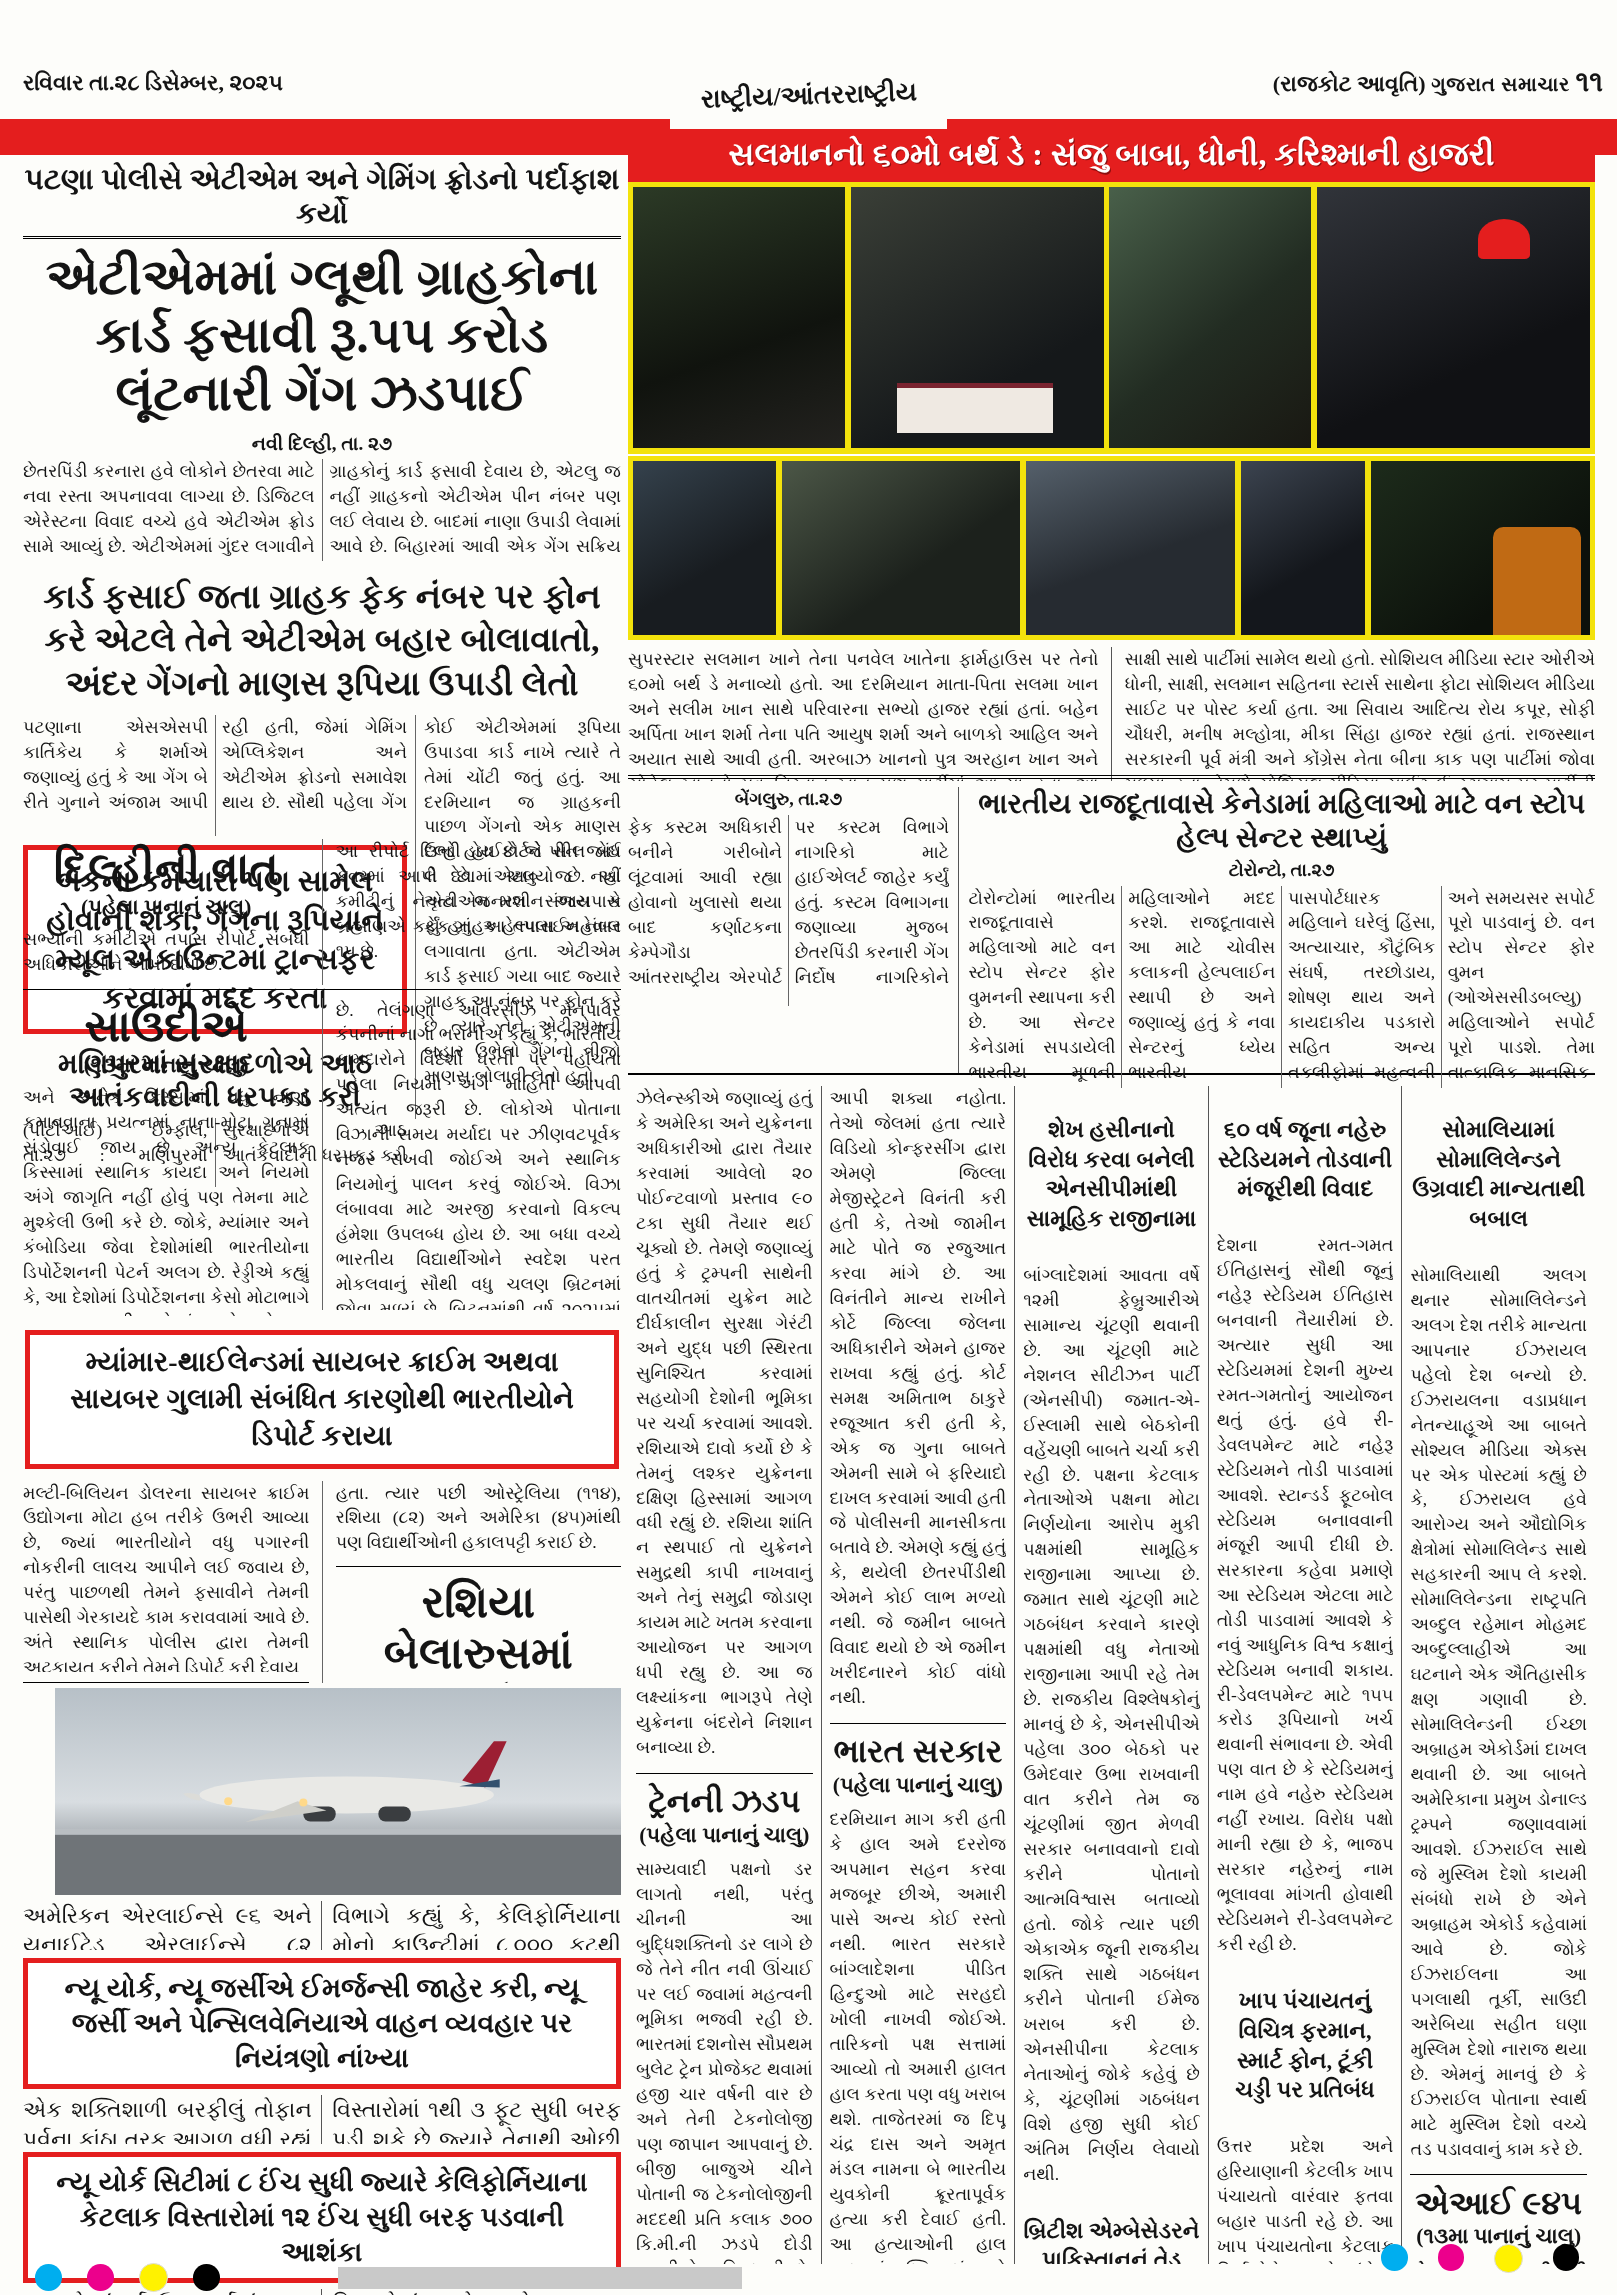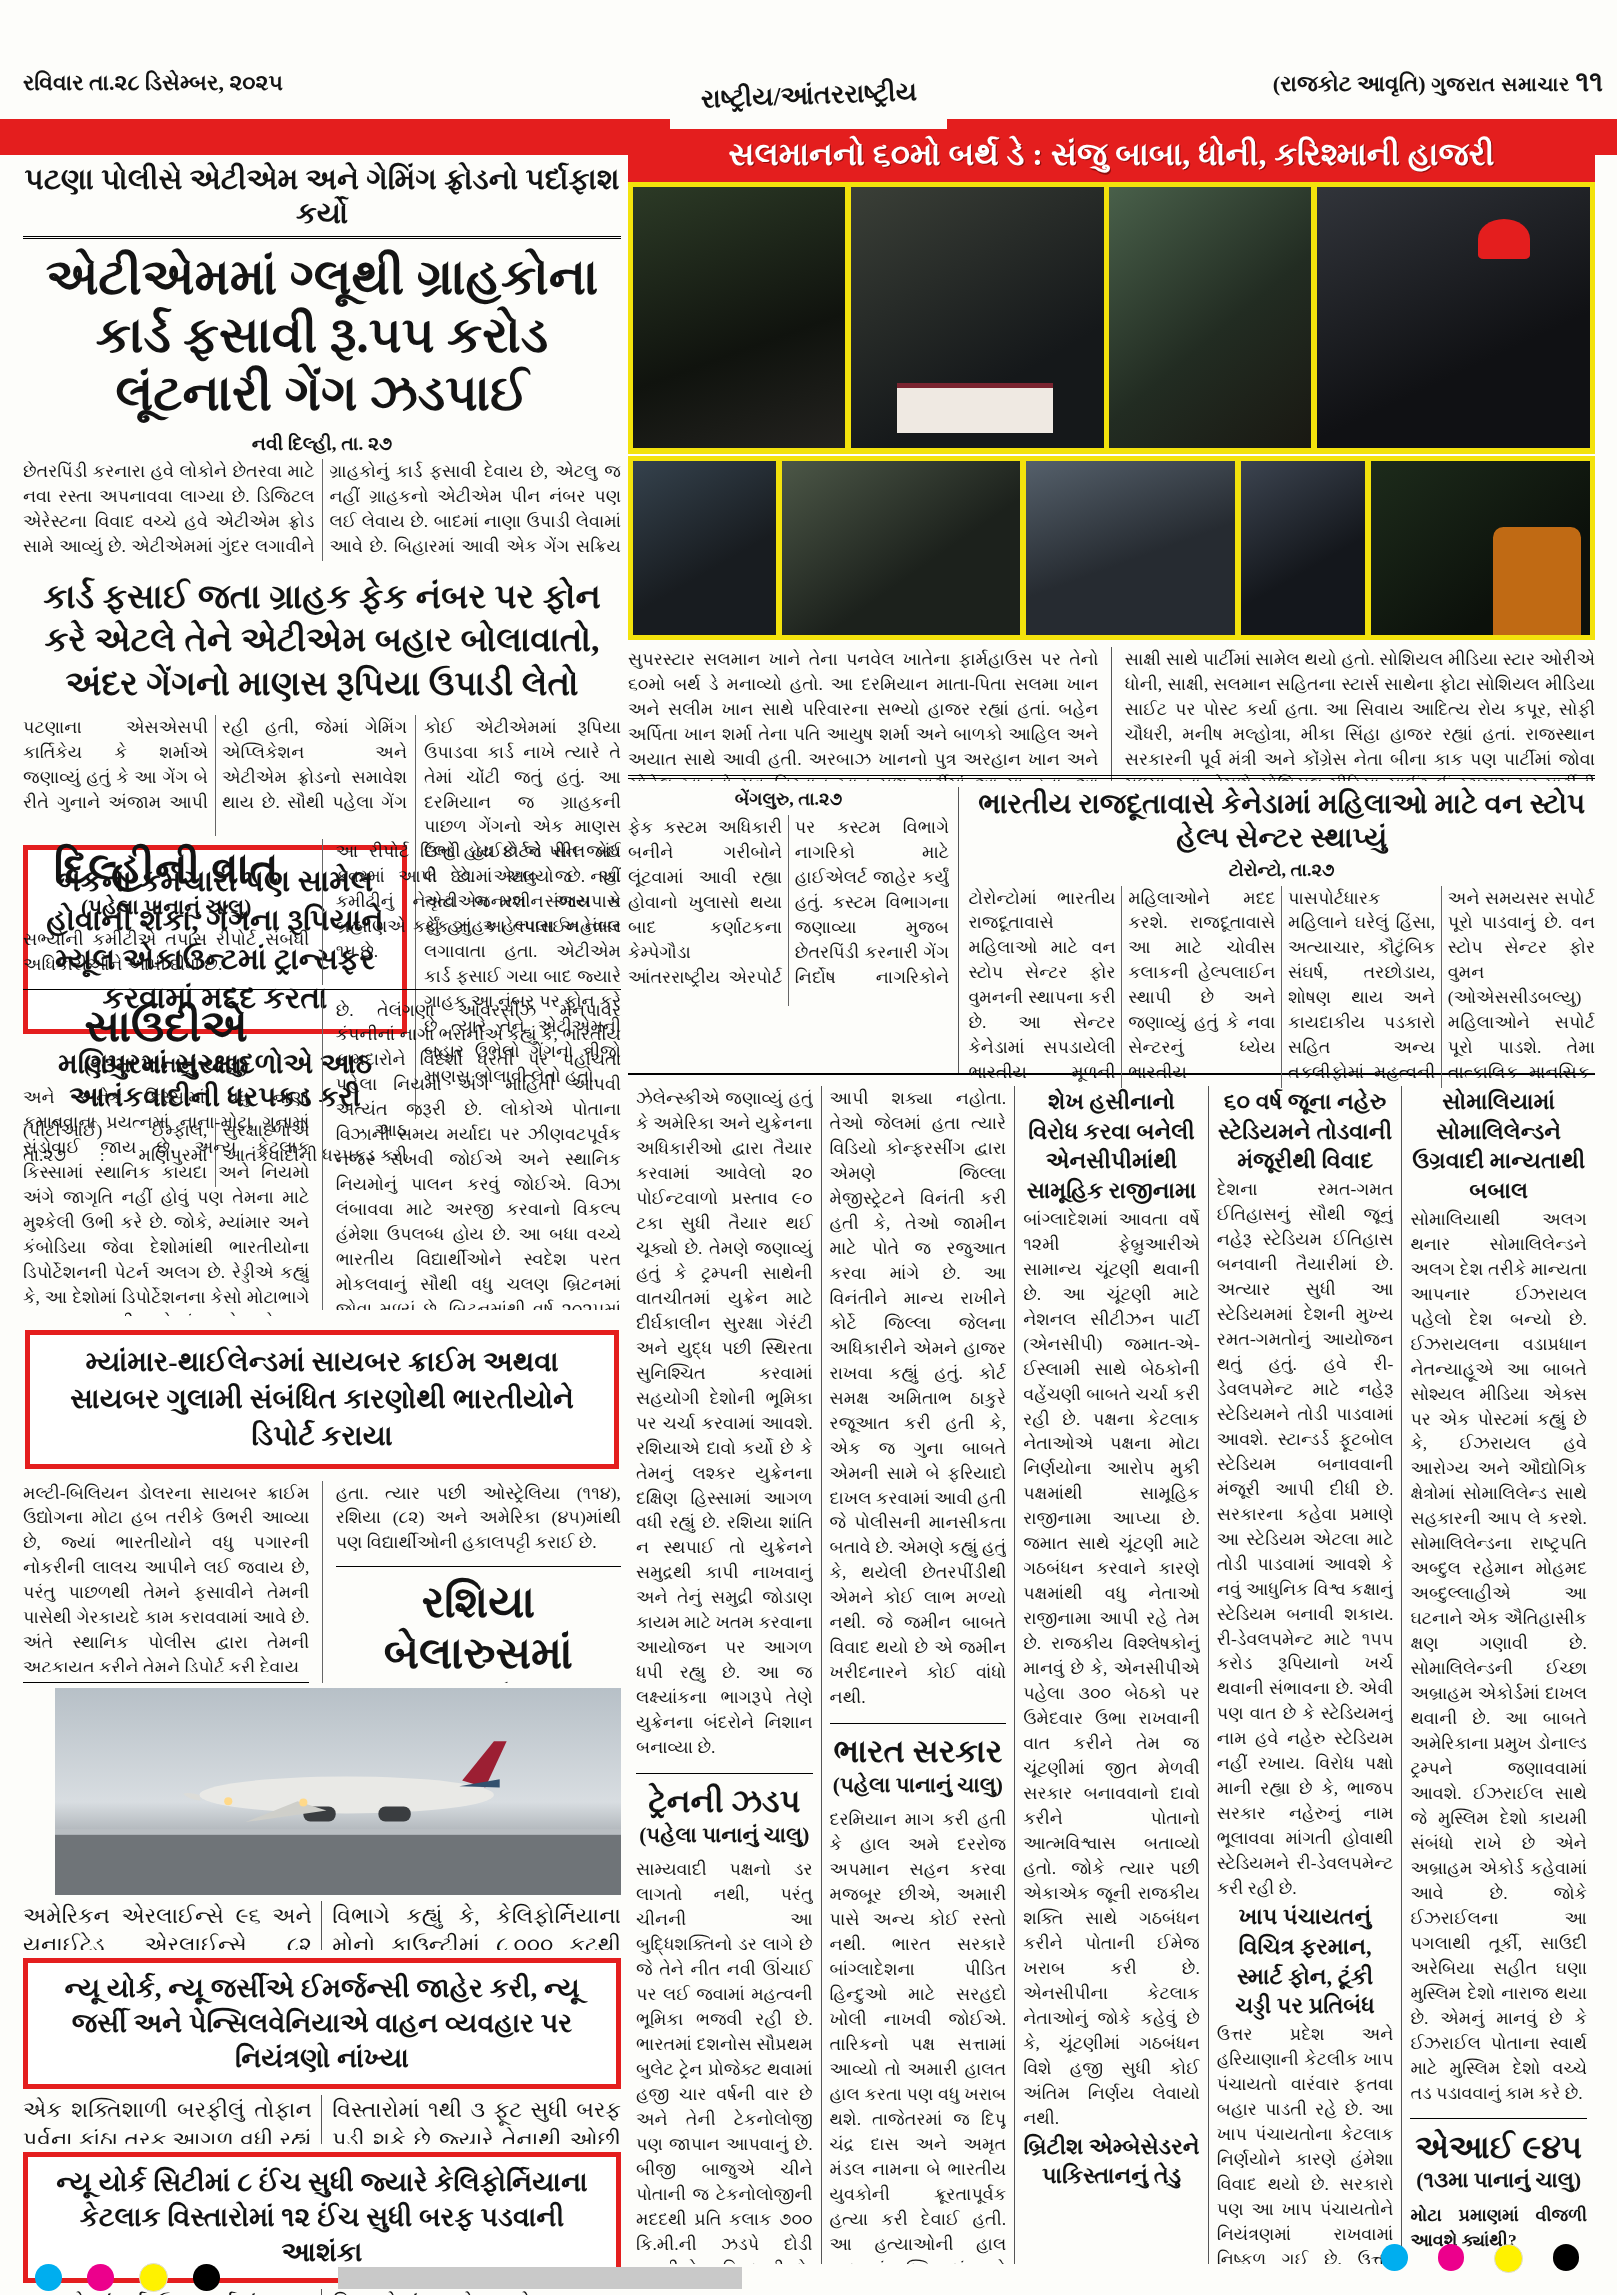--- a/index.html
+++ b/index.html
@@ -17,21 +17,21 @@
   .redbar{position:absolute;top:119px;left:0;width:1617px;height:36px;display:flex;}
   .redbar .seg{flex:1;background:var(--red);}
   .redbar .gap{width:277px;background:var(--paper);position:relative;}
   .section-label{position:absolute;left:50%;top:-38px;transform:translateX(-50%) rotate(-2deg);
         width:300px;text-align:center;font-size:26px;font-weight:bold;}
   
   .body{font-size:17.6px;line-height:1.42;text-align:justify;overflow:hidden;}
   .colhead{font-size:32px;font-weight:bold;text-align:center;line-height:1.1;margin:0 0 3.5px;}
   .colcont{font-size:21.4px;font-weight:bold;text-align:center;margin:0 0 9.2px;}
   .sec{border-top:1.7px solid #000;padding-top:10.4px;margin-top:12.7px;}
-  .subhead3{font-size:22.5px;font-weight:bold;text-align:center;line-height:1.32;margin:1px 0;}
+  .subhead3{font-size:22.5px;font-weight:bold;text-align:center;line-height:1.32;margin:29px 0;}
   .redbox{border:5.2px solid var(--red);background:#fff;font-weight:bold;text-align:center;}
   
   .lead{position:absolute;left:23px;top:163px;width:598px;}
   .kicker{font-size:29.5px;font-weight:bold;text-align:center;padding-bottom:4.6px;border-bottom:3.5px double #000;}
   .lead-headline{font-size:50px;font-weight:bold;text-align:center;line-height:1.16;margin-top:9.2px;}
   .dateline{font-size:19px;font-weight:bold;text-align:center;margin-top:11.6px;}
   .lead-body{margin-top:3.5px;height:102px;columns:2;column-gap:15px;column-rule:1.2px solid #666;}
   .lead-subhead{font-size:34px;font-weight:bold;text-align:center;line-height:1.28;margin:14px 0 9.2px;}
   .threewrap{display:flex;}
   .threeleft{width:386px;}

